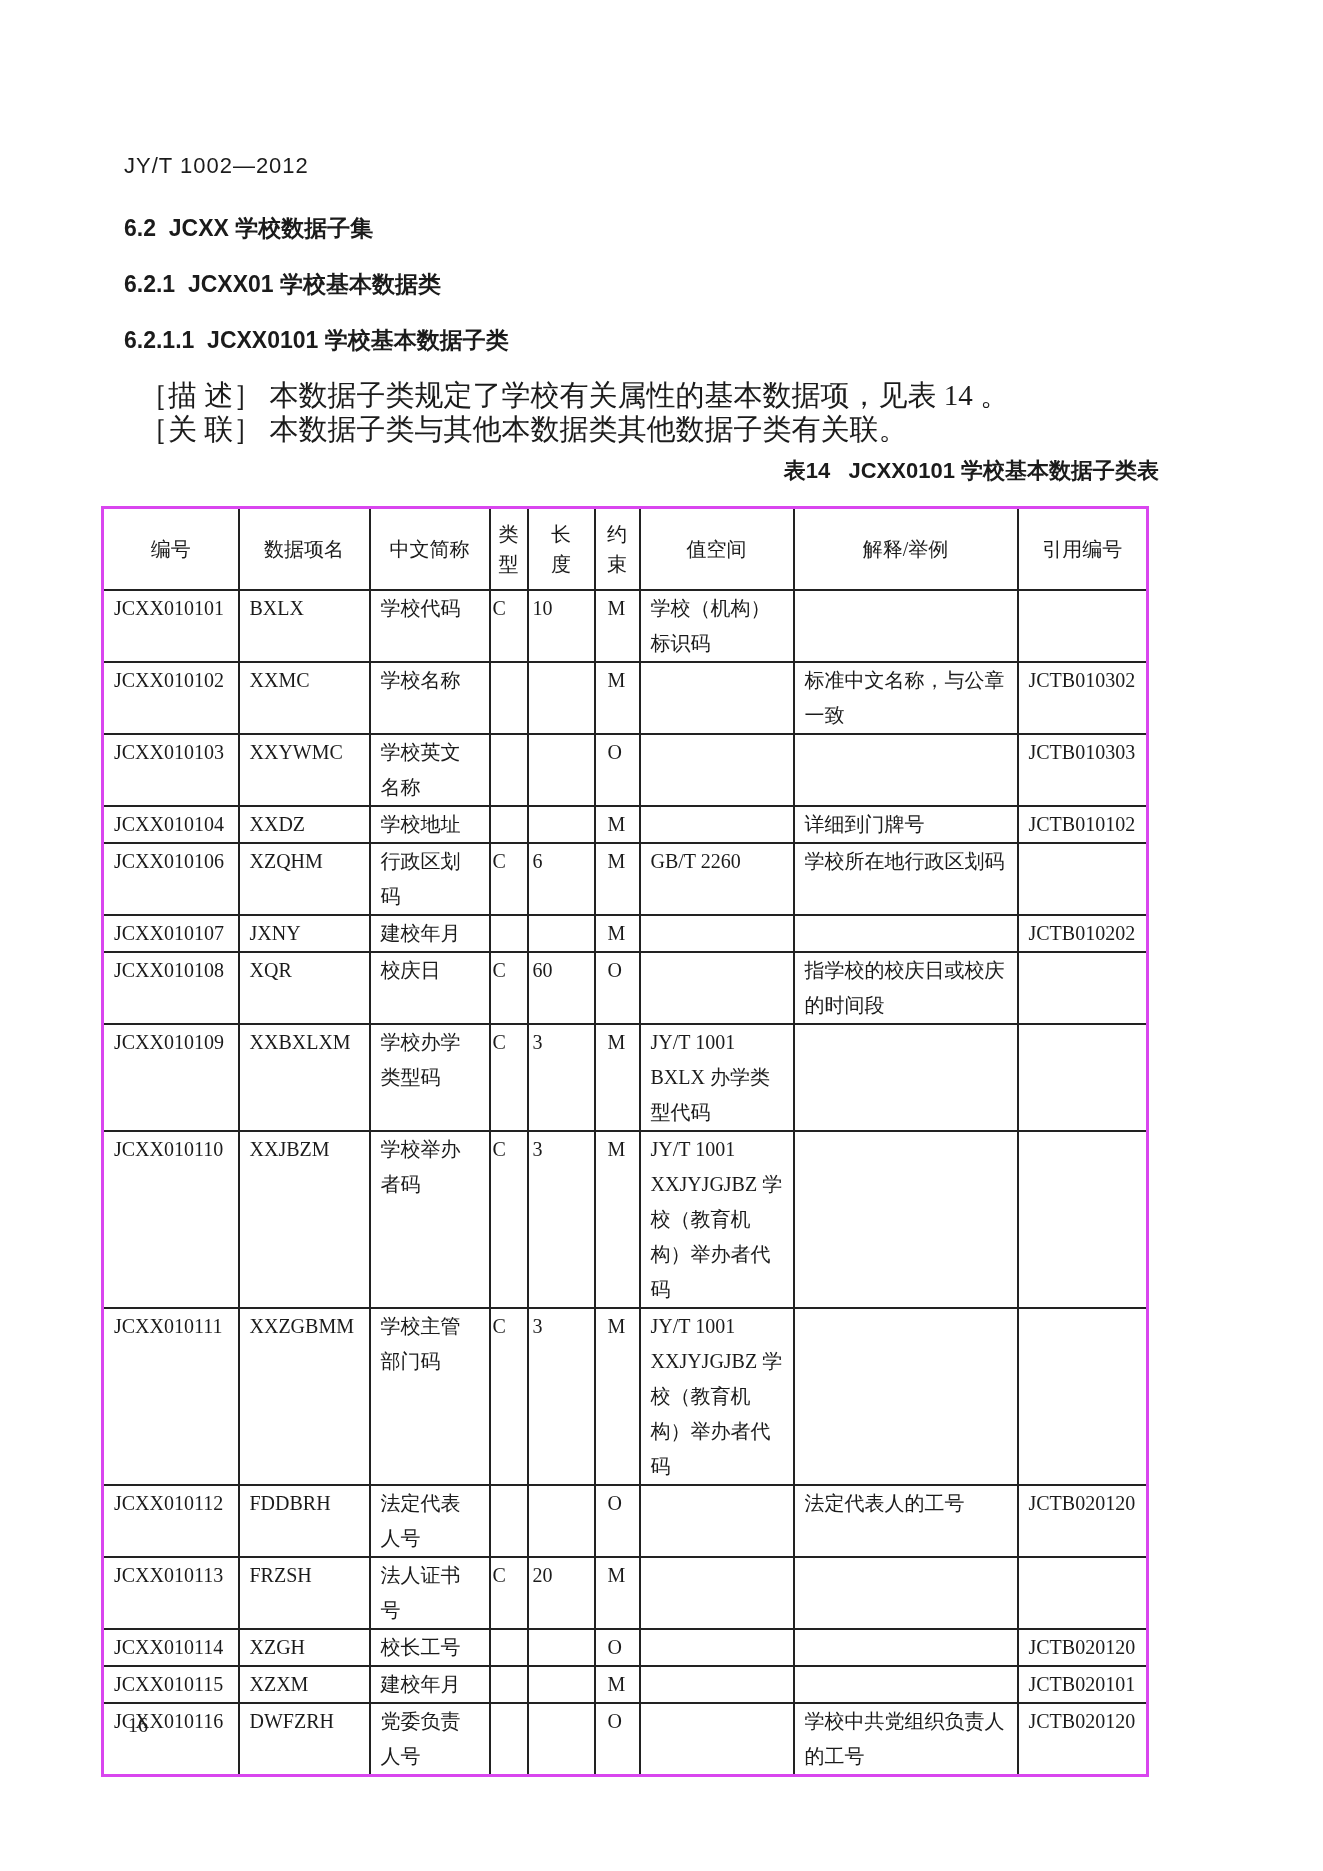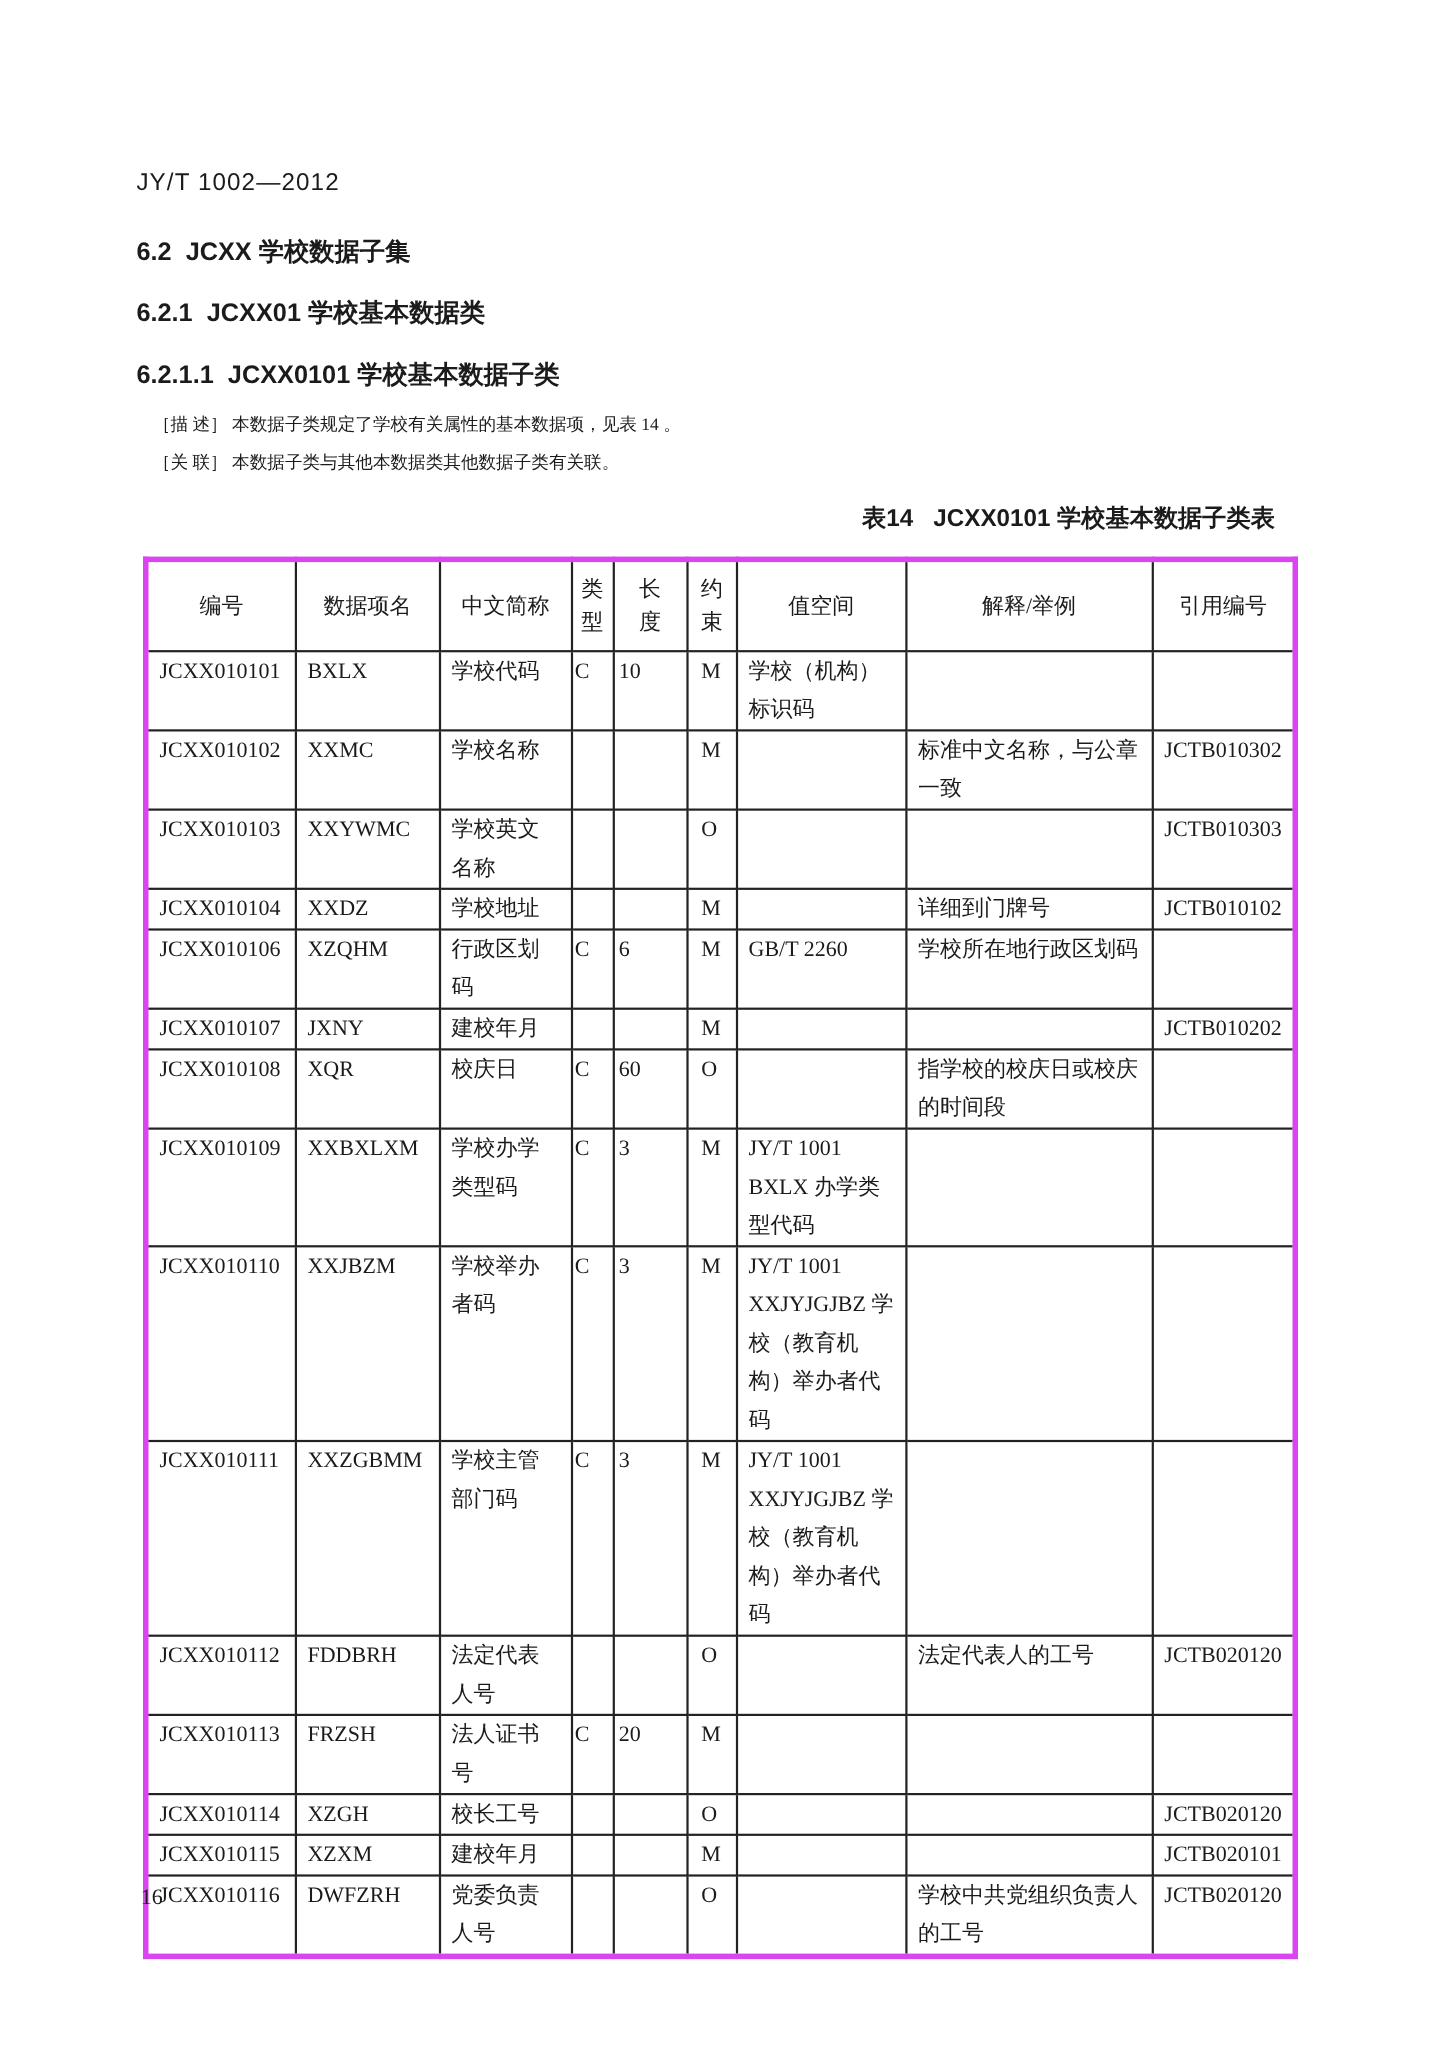--- a/index.html
+++ b/index.html
@@ -20,38 +20,38 @@
     position:absolute;left:124px;
     font-family:"Liberation Sans","DejaVu Sans",sans-serif;
     font-weight:bold;font-size:23px;
     white-space:pre-wrap;
   }
   .h1{top:213px;}
   .h2{top:269px;}
   .h3{top:325px;}
   .para{
     position:absolute;left:139px;
-    font-size:16px;
+    font-size:29px;
     white-space:pre-wrap;
   }
   .para-desc{top:376px;}
   .para-rel{top:410px;}
   .table-caption{
     position:absolute;left:114px;top:456px;width:1045px;
     text-align:right;
     font-family:"Liberation Sans","DejaVu Sans",sans-serif;
     font-weight:bold;font-size:22px;
     white-space:pre-wrap;
   }
   table.data-table{
-    position:absolute;left:130px;top:506px;
+    position:absolute;left:101px;top:506px;
     border-collapse:collapse;
     table-layout:fixed;
     width:1045px;
-    border:5px solid #d946ef;
+    border:3px solid #d946ef;
   }
   .data-table th,.data-table td{
     border:2px solid #222;
     font-size:20px;
     font-weight:normal;
     vertical-align:top;
     padding:0 10px;
     overflow:hidden;
   }
   .data-table thead th{

